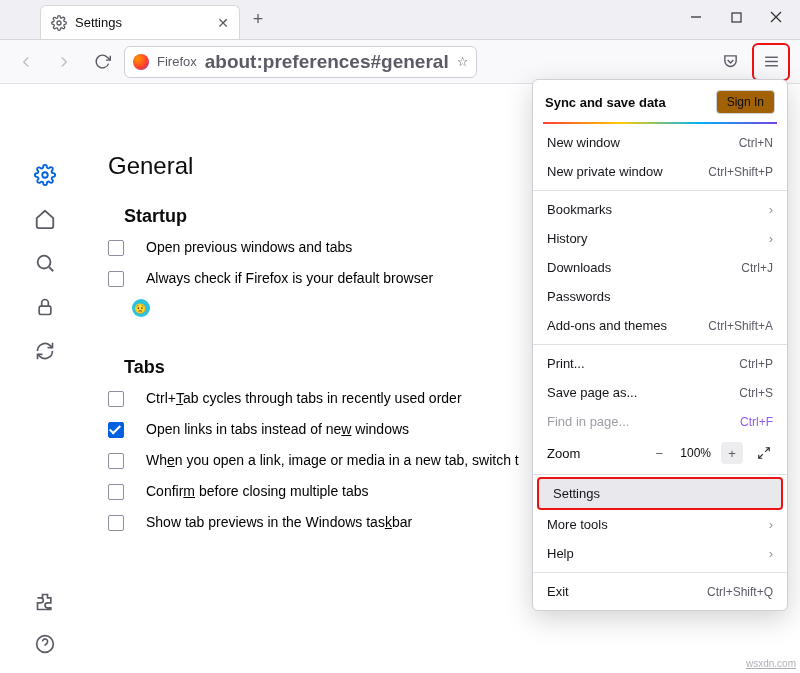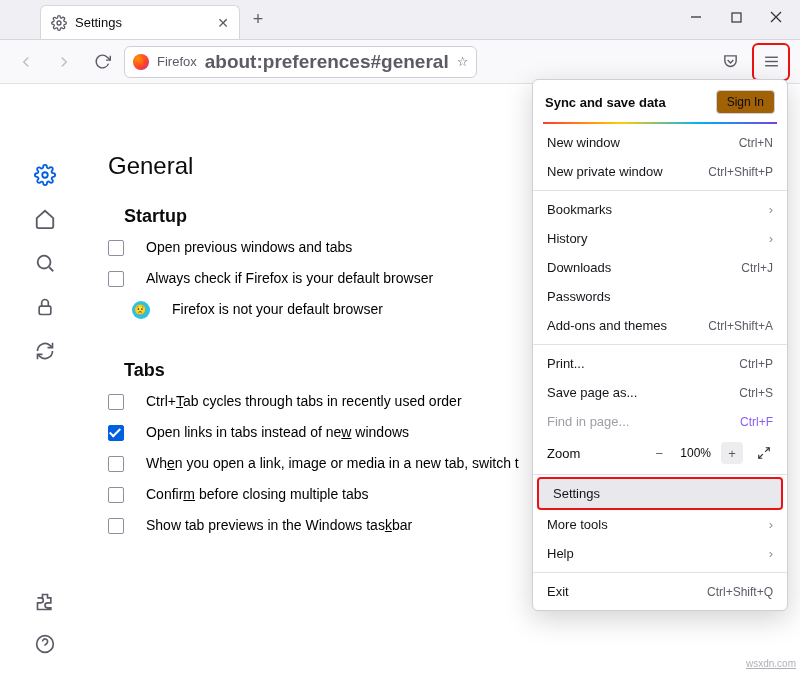--- a/index.html
+++ b/index.html
@@ -193,21 +193,20 @@
     <div class="row">
       <span class="cb"></span>
         <span>Open previous windows and tabs</span>
     </div>
     <div class="row">
       <span class="cb"></span>
         <span>Always check if Firefox is your default browser</span>
     </div>
     <div class="row indent">
       <span class="sadface">😟</span>
-      <span>Firefox is not your default browser</span>
     </div>
 
     <h2 style="margin-top:40px">Tabs</h2>
     <div class="row">
       <span class="cb"></span>
       <span><span>Ctrl+</span><span class="u">T</span><span>ab cycles through tabs in recently used order</span></span>
     </div>
     <div class="row">
       <span class="cb checked"></span>
       <span><span>Open links in tabs instead of ne</span><span class="u">w</span><span> windows</span></span>

